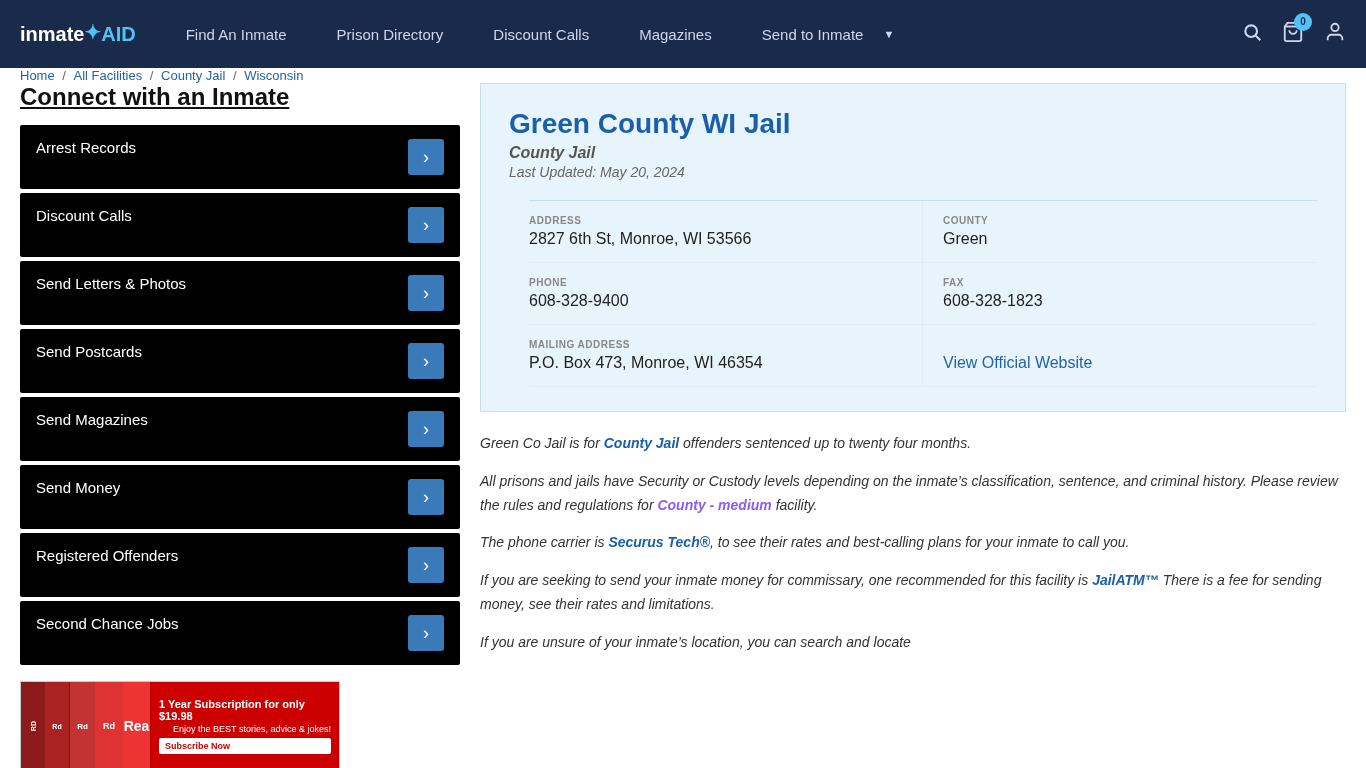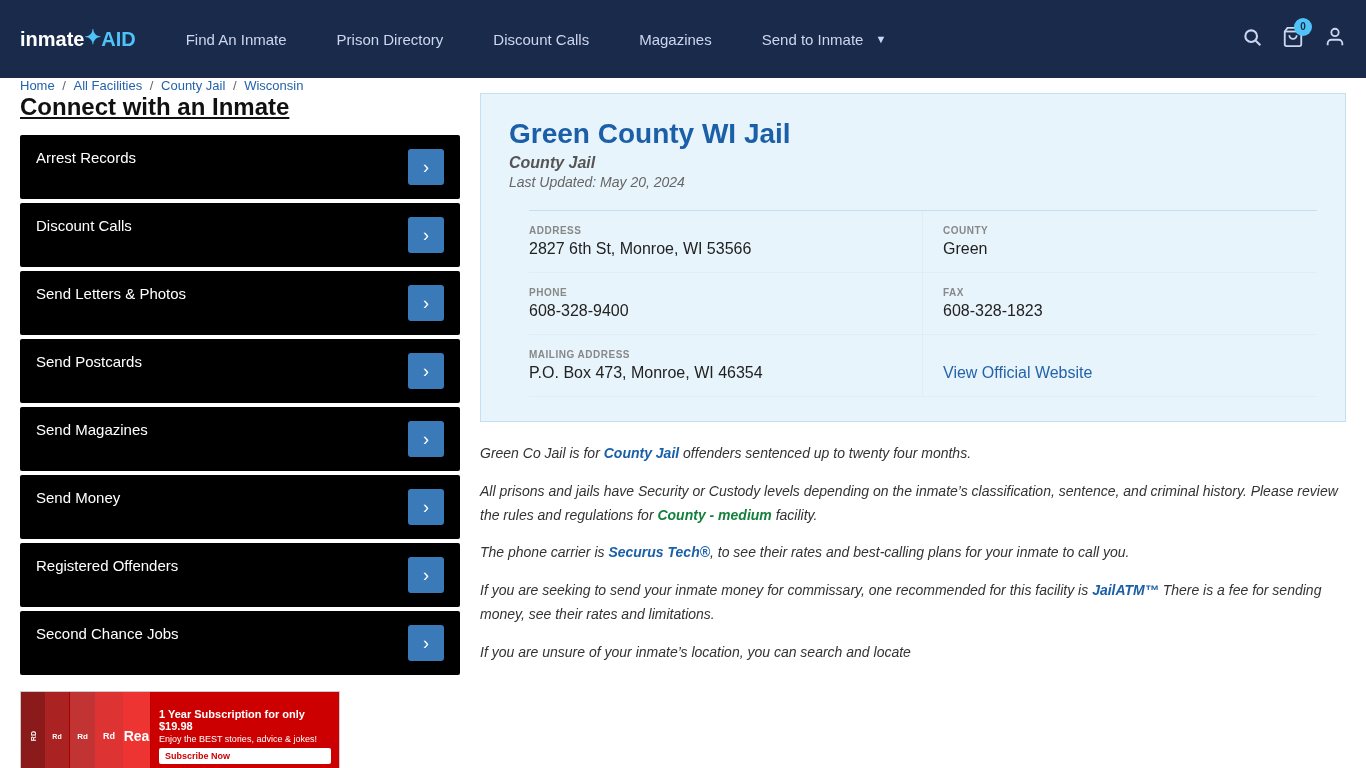--- a/index.html
+++ b/index.html
@@ -1,25 +1,25 @@
 <!DOCTYPE html>
 <html><head>
   <meta charset="utf-8">
   <style>
     * { margin: 0; padding: 0; box-sizing: border-box; }
     body { font-family: Arial, sans-serif; font-size: 14px; color: #333; background: #fff; width: 1366px; min-height: 768px; }
 
     
-    .header { background: #1a2a4a; height: 78px; display: flex; align-items: center; padding: 0 20px; gap: 30px; }
+    .header { background: #1a2a4a; height: 68px; display: flex; align-items: center; padding: 0 20px; gap: 30px; }
     .logo { display: flex; align-items: center; margin-right: 20px; }
     .logo-text { color: #fff; font-size: 22px; font-weight: bold; }
     .logo-text span { color: #4fc3f7; }
     .nav-links { display: flex; gap: 50px; flex: 1; }
     .nav-link { color: #cdd6f0; font-size: 15px; text-decoration: none; cursor: pointer; }
-    .nav-link-dropdown { display: flex; align-items: center; gap: 12px; }
+    .nav-link-dropdown { display: flex; align-items: center; gap: 20px; }
     .header-icons { display: flex; align-items: center; gap: 20px; margin-left: auto; }
     .header-icon { color: #cdd6f0; font-size: 20px; cursor: pointer; position: relative; }
     .cart-badge { background: #4fc3f7; color: #1a2a4a; border-radius: 50%; width: 18px; height: 18px; font-size: 10px; font-weight: bold; display: flex; align-items: center; justify-content: center; position: absolute; top: -8px; right: -8px; }
 
     
     .breadcrumb { padding: 0 20px; font-size: 13px; }
     .breadcrumb a { color: #2563a8; text-decoration: none; }
     .breadcrumb span { color: #666; margin: 0 4px; }
 
     
@@ -52,21 +52,21 @@
     .detail-block:nth-child(odd) { padding-right: 20px; border-right: 1px solid #e0edf7; }
     .detail-block:nth-child(even) { padding-left: 20px; }
     .detail-label { font-size: 10px; font-weight: bold; color: #888; letter-spacing: 0.5px; text-transform: uppercase; margin-bottom: 4px; }
     .detail-value { font-size: 16px; color: #222; }
     .detail-link { color: #2563a8; text-decoration: none; font-size: 16px; }
 
     
     .description { padding: 0; }
     .desc-para { font-size: 14px; line-height: 1.7; margin-bottom: 14px; font-style: italic; color: #333; }
     .desc-link { color: #1a5fa8; font-weight: bold; text-decoration: none; }
-    .desc-link-green { color: #15803d; font-weight: bold; text-decoration: none; }
+    .desc-link-green { color: #8b5cf6; font-weight: bold; text-decoration: none; }
   </style>
 </head>
 <body>
 
 <header class="header">
   <div class="logo">
     <span class="logo-text"><span style="color:#fff; font-weight:bold; font-size:20px;">inmate</span><span style="color:#4fc3f7; font-size:20px; position:relative; top:-2px;">✦</span><span style="color:#4fc3f7; font-weight:900; font-size:20px;">AID</span></span>
   </div>
 
   <nav class="nav-links">
@@ -170,21 +170,21 @@
           <div style="background:#dd3333; width:28px; height:90px; display:flex;align-items:center;justify-content:center;flex-shrink:0;">
             <span style="color:#fff;font-size:9px;font-weight:bold;">Rd</span>
           </div>
           <div style="background:#ee3333; width:28px; height:90px; display:flex;align-items:center;justify-content:center;flex-shrink:0; border-right:1px solid #bb0000;">
             <span style="color:#fff;font-size:14px;font-weight:bold;">Rea</span>
           </div>
         </div>
 
         <div class="ad-text">
           <div class="headline">1 Year Subscription for only $19.98</div>
-          <div style="font-size:9px; margin-top:2px;">Enjoy the BEST stories, advice &amp; jokes!</div>
+          <div style="font-size:9px; margin-top:2px;text-align:right;">Enjoy the BEST stories, advice &amp; jokes!</div>
           <div class="ad-btn">Subscribe Now</div>
         </div>
       </div>
     </div>
   </aside>
 
   <main class="content">
 
     <div class="facility-card">
       <h1 class="facility-name">Green County WI Jail</h1>

